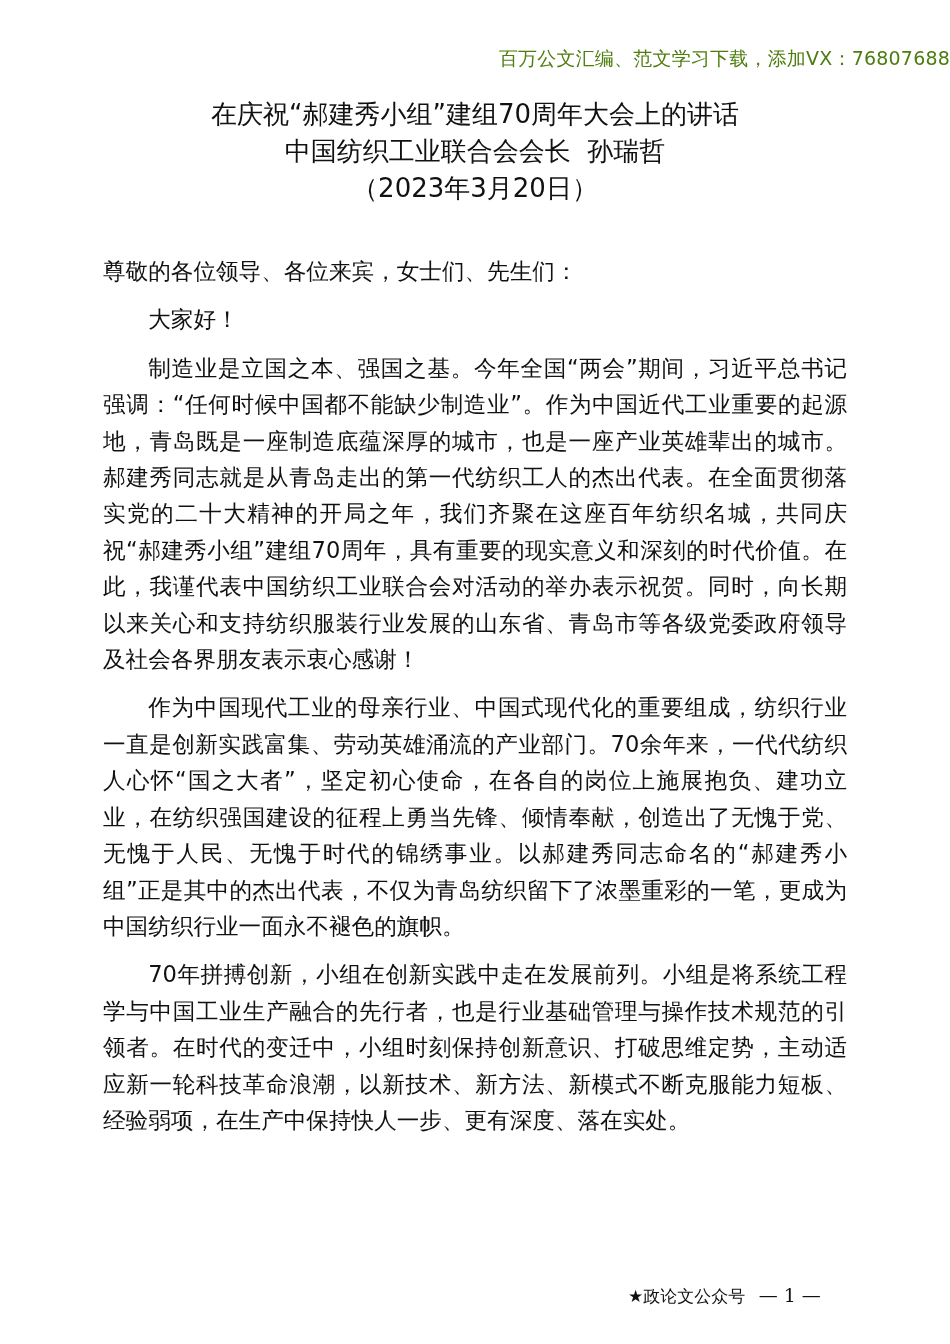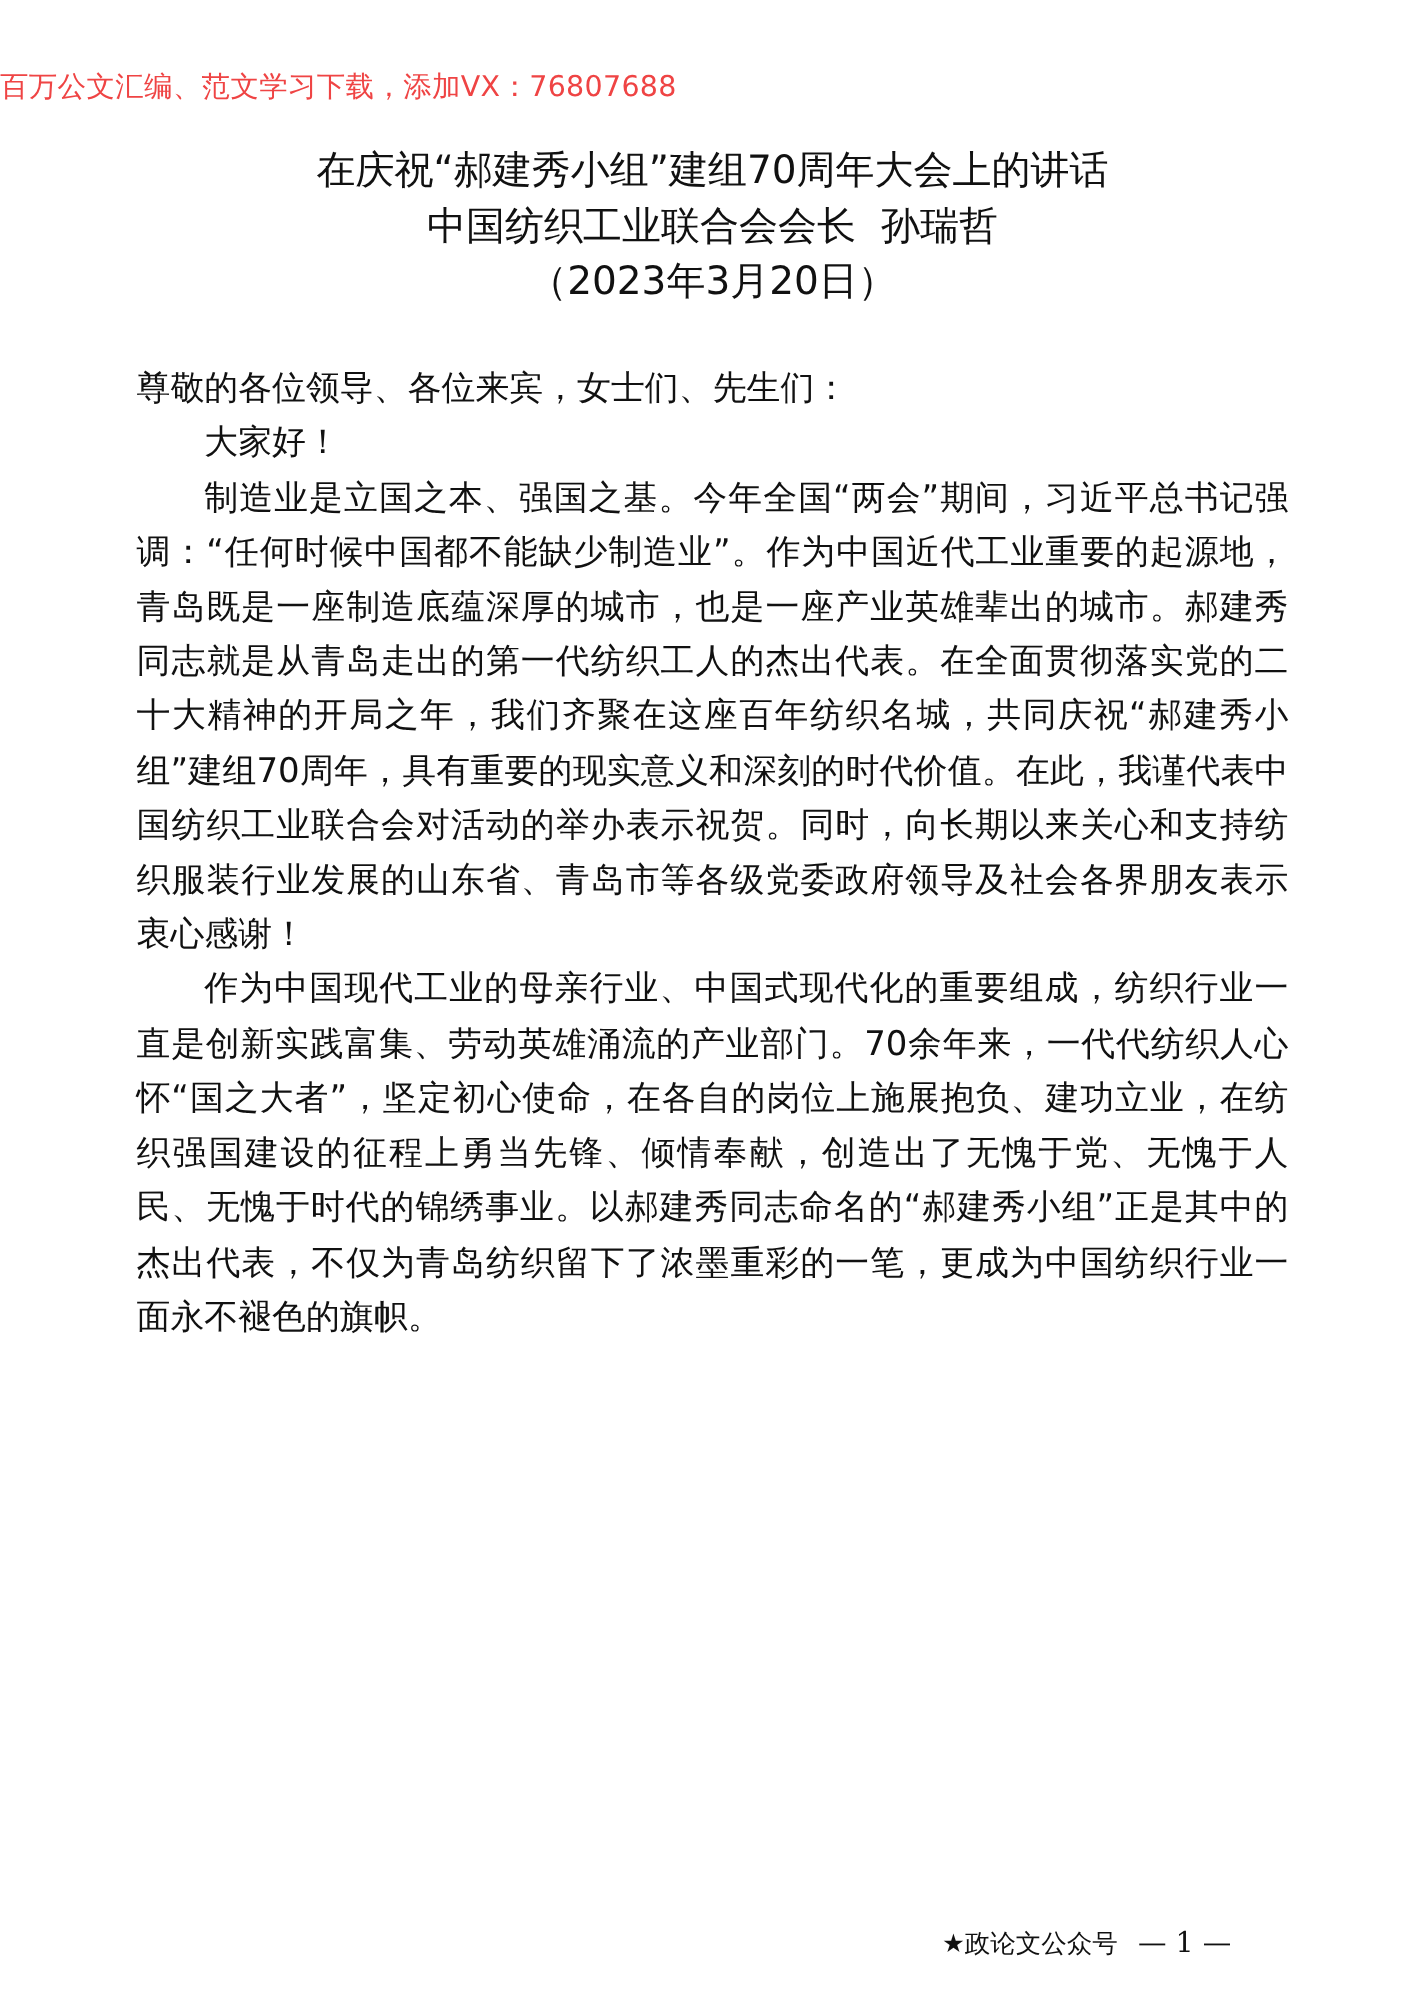--- a/index.html
+++ b/index.html
@@ -2,34 +2,34 @@
 <html><head>
 <meta charset="utf-8">
 <style>
   html, body { margin: 0; padding: 0; background: #ffffff; }
   body {
     width: 950px; height: 1344px; position: relative; overflow: hidden;
     font-family: "DejaVu Sans", "Liberation Sans", sans-serif;
     color: #111111;
   }
   .watermark {
-    position: absolute; top: 44px; left: 0; width: 950px; text-align: left;
-    font-size: 19px; color: #ef4444; line-height: 28px; letter-spacing: 0.2px;
+    position: absolute; top: 44px; left: 0; width: 950px; text-align: right;
+    font-size: 19px; color: #4d7c0f; line-height: 28px; letter-spacing: 0.2px;
   }
   .title-block {
     position: absolute; top: 96px; left: 0; width: 950px; text-align: center;
     font-size: 26px; line-height: 37px; color: #111;
   }
   .title-block div { white-space: nowrap; }
   .body-text {
     position: absolute; top: 241px; left: 91px; width: 768px;
     font-size: 22.6px; line-height: 36.4px; color: #111;
     text-align: justify; text-justify: inter-character;
   }
-  .body-text p { margin: 0; }
+  .body-text p { margin: 12px; }
   .body-text p.indent { text-indent: 2em; }
   .footer {
     position: absolute; top: 1282px; left: 628px; font-size: 17px; line-height: 26px;
     color: #111; white-space: nowrap;
   }
   .footer .page {
     font-family: "DejaVu Serif", "Liberation Serif", serif; font-size: 19px;
     margin-left: 8px;
   }
 </style>
@@ -42,18 +42,19 @@
   <div>在庆祝“郝建秀小组”建组70周年大会上的讲话</div>
   <div style="white-space: pre;">中国纺织工业联合会会长  孙瑞哲</div>
   <div>（2023年3月20日）</div>
 </div>
 
 <div class="body-text">
   <p>尊敬的各位领导、各位来宾，女士们、先生们：</p>
   <p class="indent">大家好！</p>
   <p class="indent">制造业是立国之本、强国之基。今年全国“两会”期间，习近平总书记强调：“任何时候中国都不能缺少制造业”。作为中国近代工业重要的起源地，青岛既是一座制造底蕴深厚的城市，也是一座产业英雄辈出的城市。郝建秀同志就是从青岛走出的第一代纺织工人的杰出代表。在全面贯彻落实党的二十大精神的开局之年，我们齐聚在这座百年纺织名城，共同庆祝“郝建秀小组”建组70周年，具有重要的现实意义和深刻的时代价值。在此，我谨代表中国纺织工业联合会对活动的举办表示祝贺。同时，向长期以来关心和支持纺织服装行业发展的山东省、青岛市等各级党委政府领导及社会各界朋友表示衷心感谢！</p>
   <p class="indent">作为中国现代工业的母亲行业、中国式现代化的重要组成，纺织行业一直是创新实践富集、劳动英雄涌流的产业部门。70余年来，一代代纺织人心怀“国之大者”，坚定初心使命，在各自的岗位上施展抱负、建功立业，在纺织强国建设的征程上勇当先锋、倾情奉献，创造出了无愧于党、无愧于人民、无愧于时代的锦绣事业。以郝建秀同志命名的“郝建秀小组”正是其中的杰出代表，不仅为青岛纺织留下了浓墨重彩的一笔，更成为中国纺织行业一面永不褪色的旗帜。</p>
+  <p class="indent">70年拼搏创新，小组在创新实践中走在发展前列。小组是将系统工程学与中国工业生产融合的先行者，也是行业基础管理与操作技术规范的引领者。在时代的变迁中，小组时刻保持创新意识、打破思维定势，主动适应新一轮科技革命浪潮，以新技术、新方法、新模式不断克服能力短板、经验弱项，在生产中保持快人一步、更有深度、落在实处。</p>
 </div>
 
 <div class="footer">
   <span>★政论文公众号</span>
   <span class="page">— 1 —</span>
 </div>
 
 </body></html>

